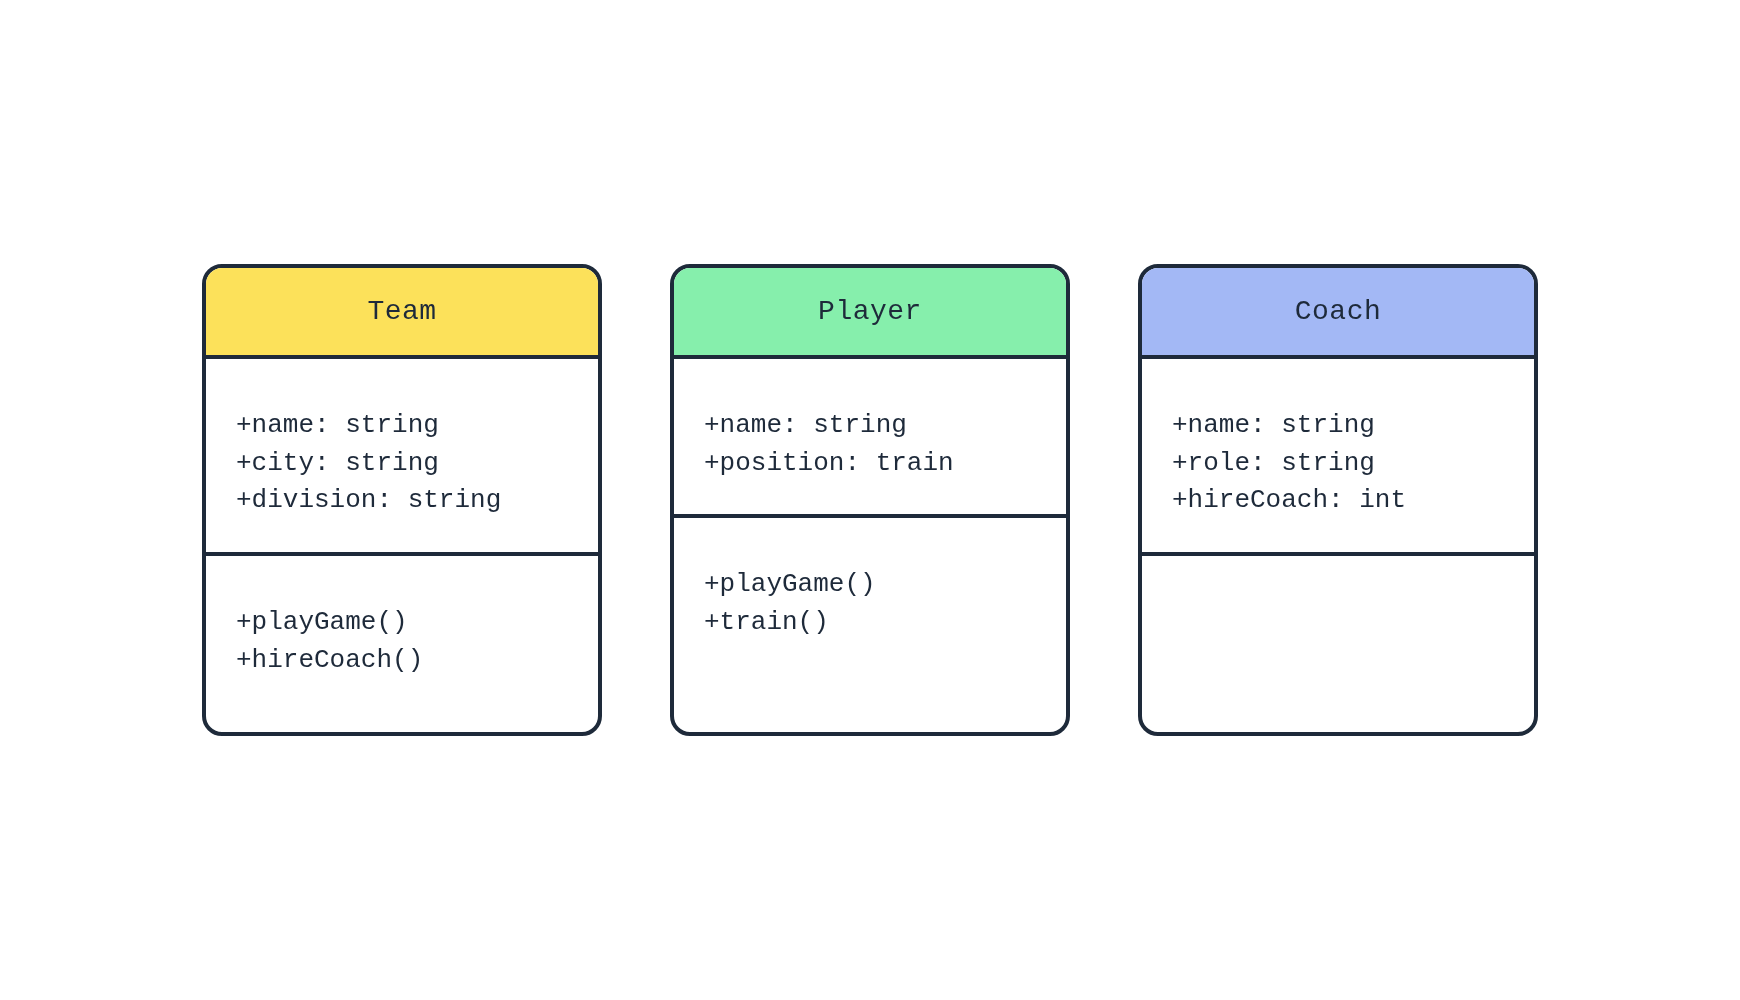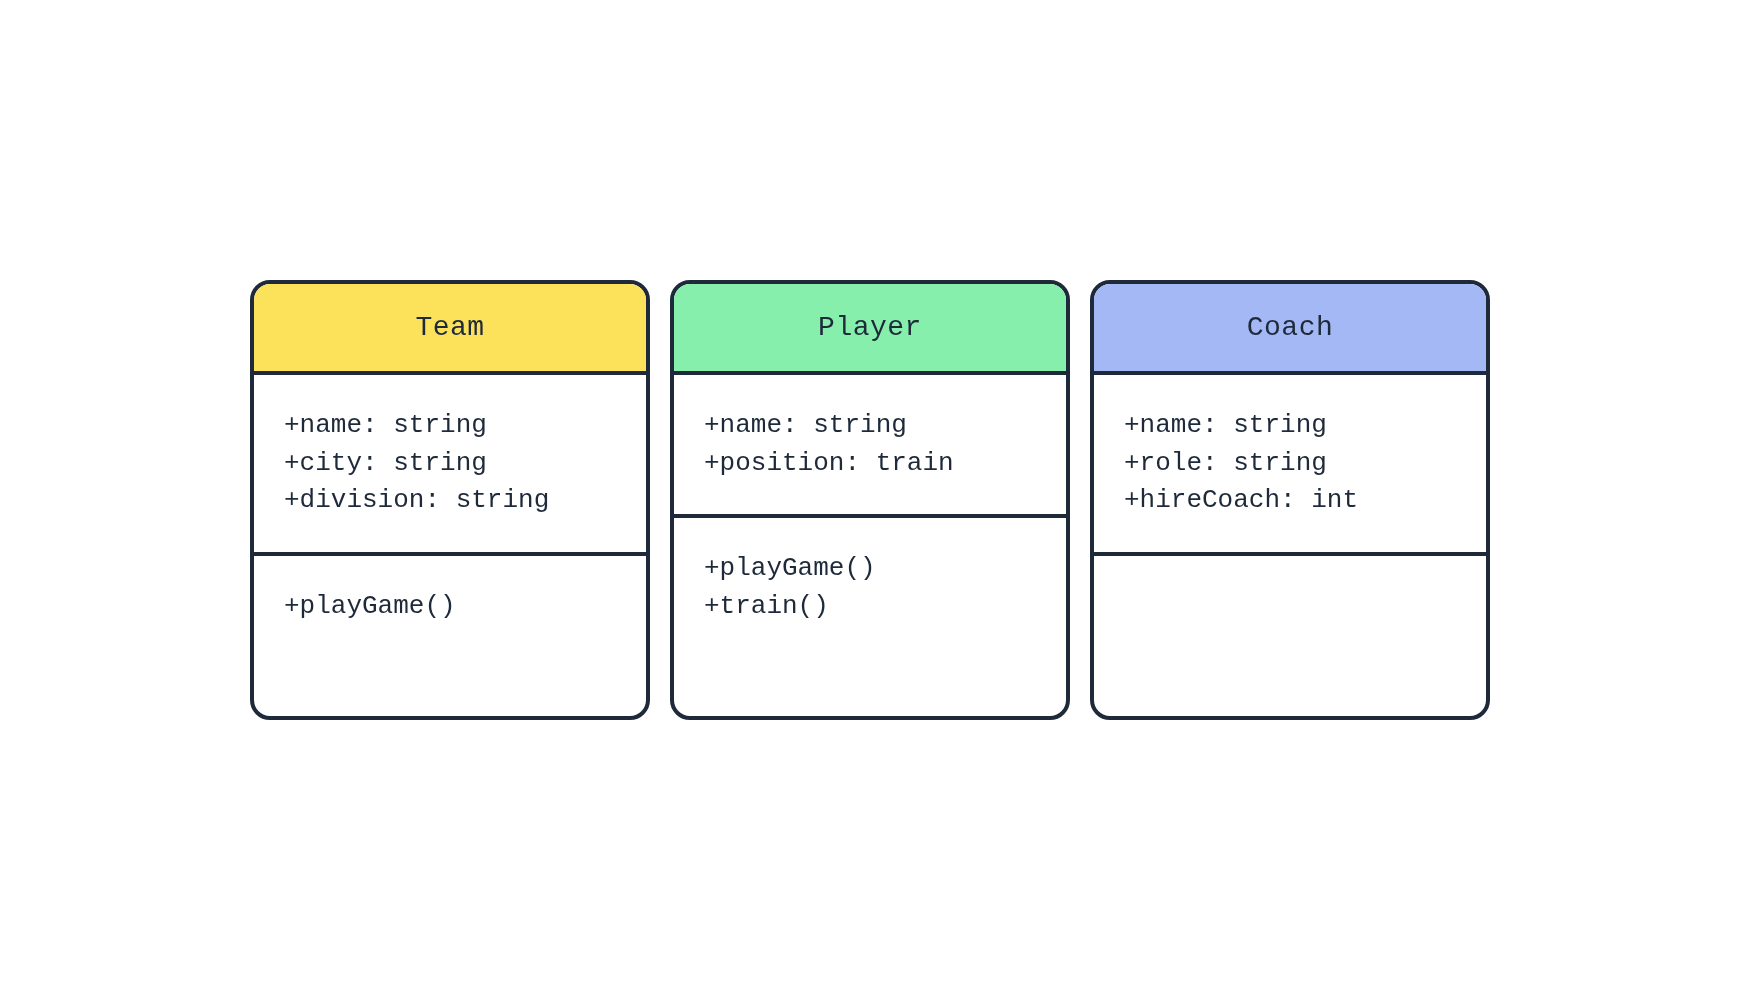--- a/index.html
+++ b/index.html
@@ -13,21 +13,21 @@
       height: 1000px;
       background: #ffffff;
       display: flex;
       align-items: center;
       justify-content: center;
       font-family: "SF Mono", "Monaco", "Menlo", "Consolas", "Courier New", monospace;
     }
     
     .diagram-container {
       display: flex;
-      gap: 20px;
+      gap: 68px;
       align-items: stretch;
     }
     
     .class-box {
       width: 400px;
       border: 4px solid #1e2a3a;
       border-radius: 20px;
       background: #ffffff;
       overflow: hidden;
       display: flex;
@@ -55,20 +55,21 @@
       background: #a3b8f5;
       padding-left: 20px;
     }
     
     .class-section {
       padding: 32px 30px;
       font-size: 26px;
       color: #1e2a3a;
       line-height: 1.45;
       letter-spacing: 0px;
+      margin-top: 16px;
     }
     
     .attributes {
       border-bottom: 4px solid #1e2a3a;
     }
     
     .methods {
       flex: 1;
       min-height: 160px;
     }
@@ -86,20 +87,21 @@
     <div class="class-header header-yellow">
       <span>Team</span>
     </div>
     <div class="class-section attributes">
       <div class="attr-line">+name: string</div>
       <div class="attr-line">+city: string</div>
       <div class="attr-line">+division: string</div>
     </div>
     <div class="class-section methods">
       <div class="method-line">+playGame()</div>
+      <div class="method-line">+hireCoach()</div>
     </div>
   </div>
 
   <div class="class-box">
     <div class="class-header header-purple">
       <span>Player</span>
     </div>
     <div class="class-section attributes">
       <div class="attr-line">+name: string</div>
       <div class="attr-line">+position: train</div>

